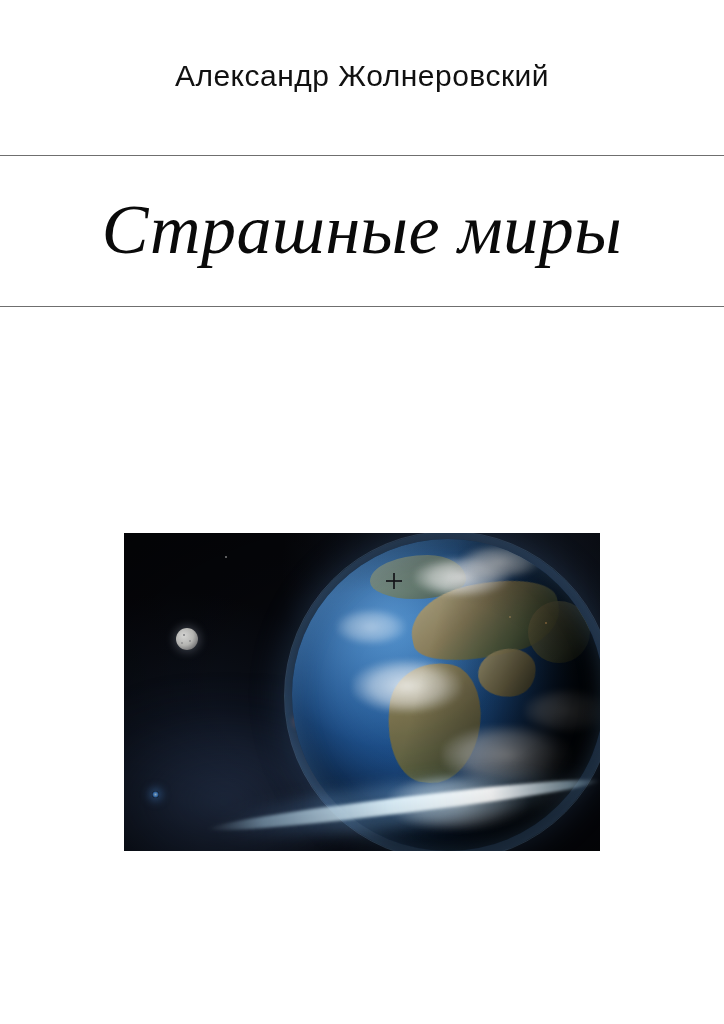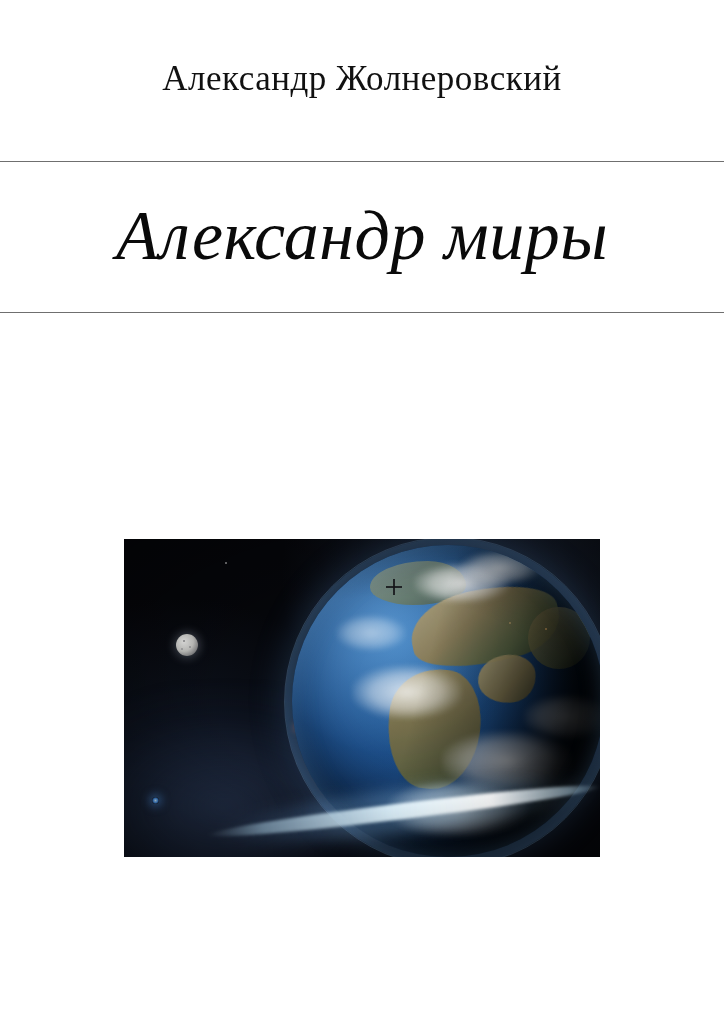--- a/index.html
+++ b/index.html
@@ -26,22 +26,22 @@
     background: #ffffff;
     position: relative;
   }
 
   .author-block {
     width: 100%;
     text-align: center;
     margin-top: 58px;
   }
   .author-name {
-    font-family: Liberation Serif, serif;
-    font-size: 35px;
+    font-family: Liberation Sans, sans-serif;
+    font-size: 30px;
     font-weight: 400;
     letter-spacing: 0.5px;
     color: #111111;
     line-height: 1.2;
   }
 
   .rule {
     width: 724px;
     height: 1px;
     background: #6f6f6f;
@@ -335,21 +335,21 @@
 
 <div class="cover">
 
   <div class="author-block">
     <div class="author-name">Александр Жолнеровский</div>
   </div>
 
   <div class="rule rule-top"></div>
 
   <div class="title-block">
-    <div class="title-text">Александр миры</div>
+    <div class="title-text">Страшные миры</div>
   </div>
 
   <div class="rule rule-bottom"></div>
 
   <div class="illustration-wrap">
     <div class="illustration">
 
       <div class="stars"></div>
       <div class="nebula"></div>
       <div class="star-blue"></div>

